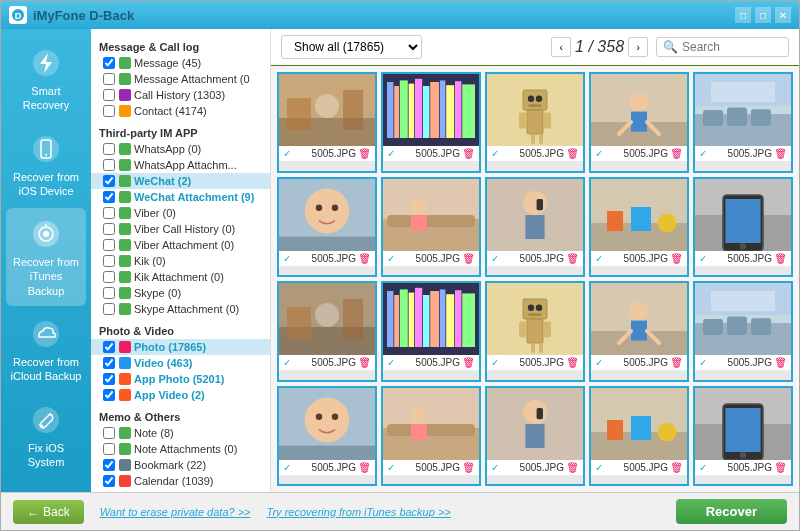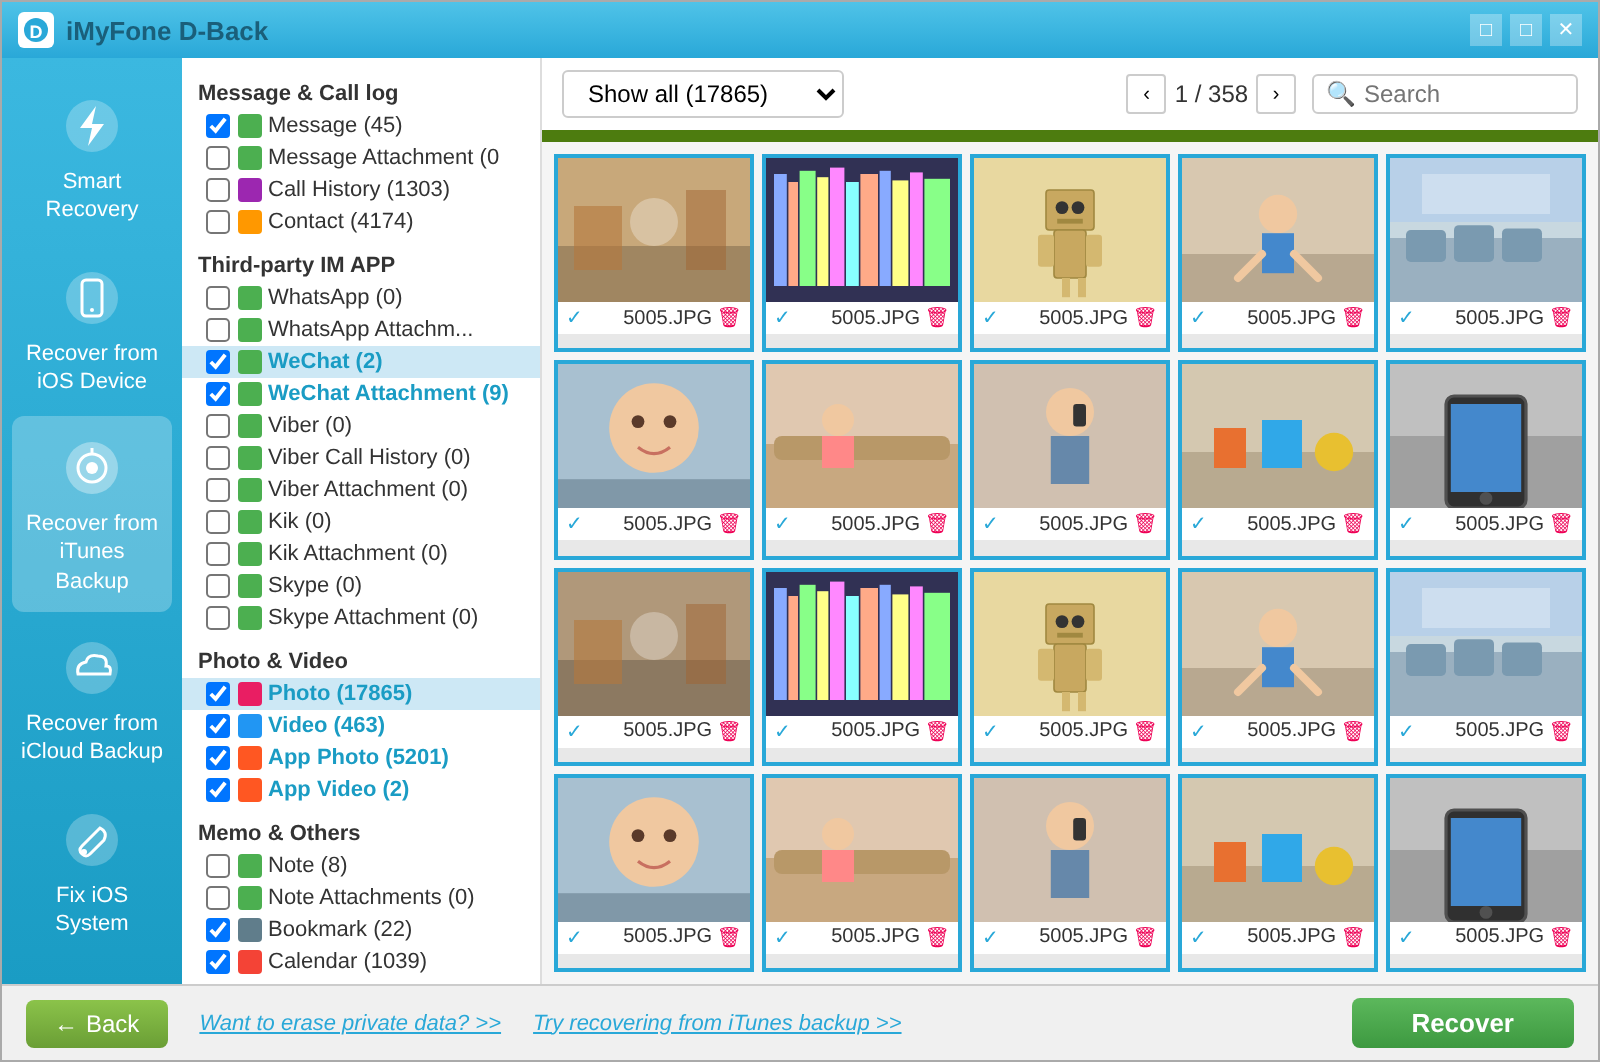--- a/index.html
+++ b/index.html
@@ -30,25 +30,25 @@
     .tree-item { display: flex; align-items: center; padding: 2px 8px 2px 12px; cursor: pointer; }
     .tree-item.selected { background: #cde8f5; }
     .tree-item input[type=checkbox] { margin-right: 4px; width: 12px; height: 12px; }
     .tree-item-icon { width: 14px; height: 14px; margin-right: 3px; border-radius: 2px; display: inline-flex; align-items: center; justify-content: center; font-size: 9px; }
     .tree-item-label { font-size: 11px; color: #333; }
     .tree-item-label.highlight { color: #1a9cc4; font-weight: bold; }
 
     
     .content-area { flex: 1; display: flex; flex-direction: column; background: #f5f5f5; overflow: hidden; }
 
-    .content-toolbar { background: #fff; border-bottom: 6px solid #4d7c0f; padding: 6px 10px; display: flex; align-items: center; gap: 8px; flex-shrink: 0; }
+    .content-toolbar { background: #fff; border-bottom: 1px solid #4d7c0f; padding: 6px 10px; display: flex; align-items: center; gap: 8px; flex-shrink: 0; }
     .filter-select { padding: 3px 20px 3px 8px; border: 1px solid #ccc; border-radius: 3px; font-size: 12px; background: white; }
     .pagination { display: flex; align-items: center; gap: 4px; margin-left: auto; }
     .page-btn { width: 20px; height: 20px; border: 1px solid #ccc; background: white; cursor: pointer; display: flex; align-items: center; justify-content: center; font-size: 10px; border-radius: 2px; }
-    .page-info { font-size: 12px; color: #333; }
+    .page-info { font-size: 16px; color: #333; font-style: italic; }
     .search-box { display: flex; align-items: center; border: 1px solid #ccc; border-radius: 3px; padding: 2px 6px; background: white; }
     .search-box input { border: none; outline: none; font-size: 12px; width: 100px; }
 
     
     .photo-grid { flex: 1; overflow-y: auto; padding: 6px; display: grid; grid-template-columns: repeat(5, 1fr); gap: 4px; }
     .photo-cell { background: #e8e8e8; position: relative; border: 1px solid #ddd; }
     .photo-cell.checked { border: 2px solid #29a8d8; }
     .photo-checkbox { position: absolute; top: 3px; left: 3px; width: 13px; height: 13px; }
     .photo-footer { background: white; padding: 2px 4px; display: flex; align-items: center; justify-content: space-between; }
     .photo-name { font-size: 10px; color: #333; padding-left: 16px; }

